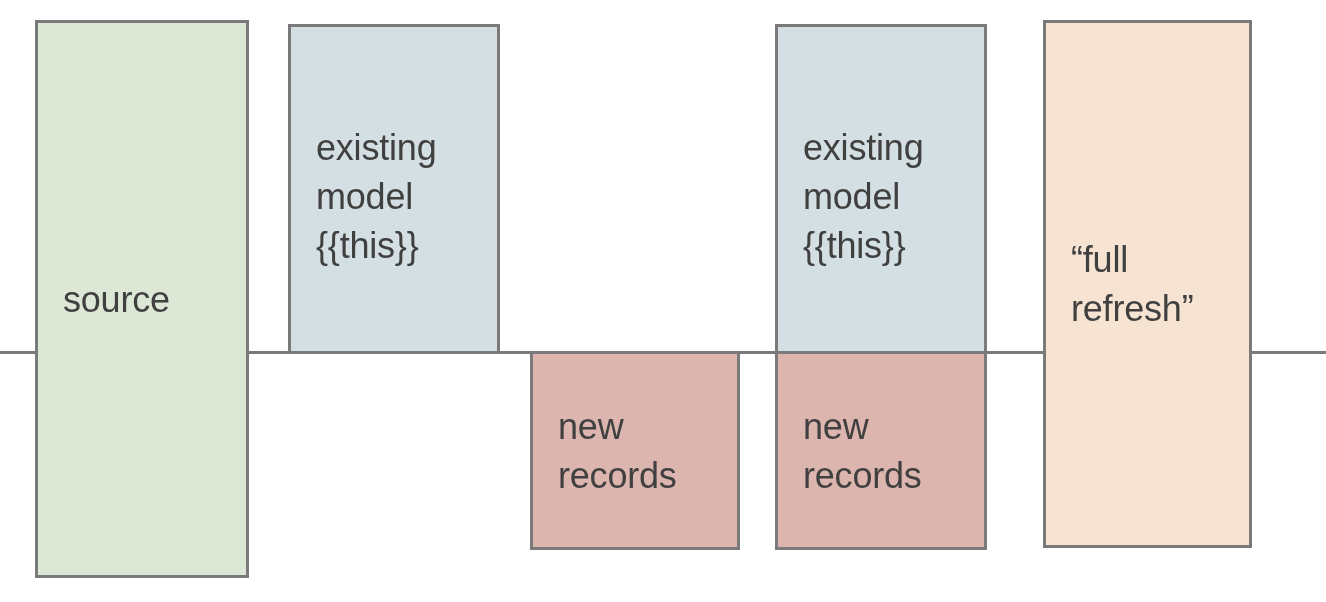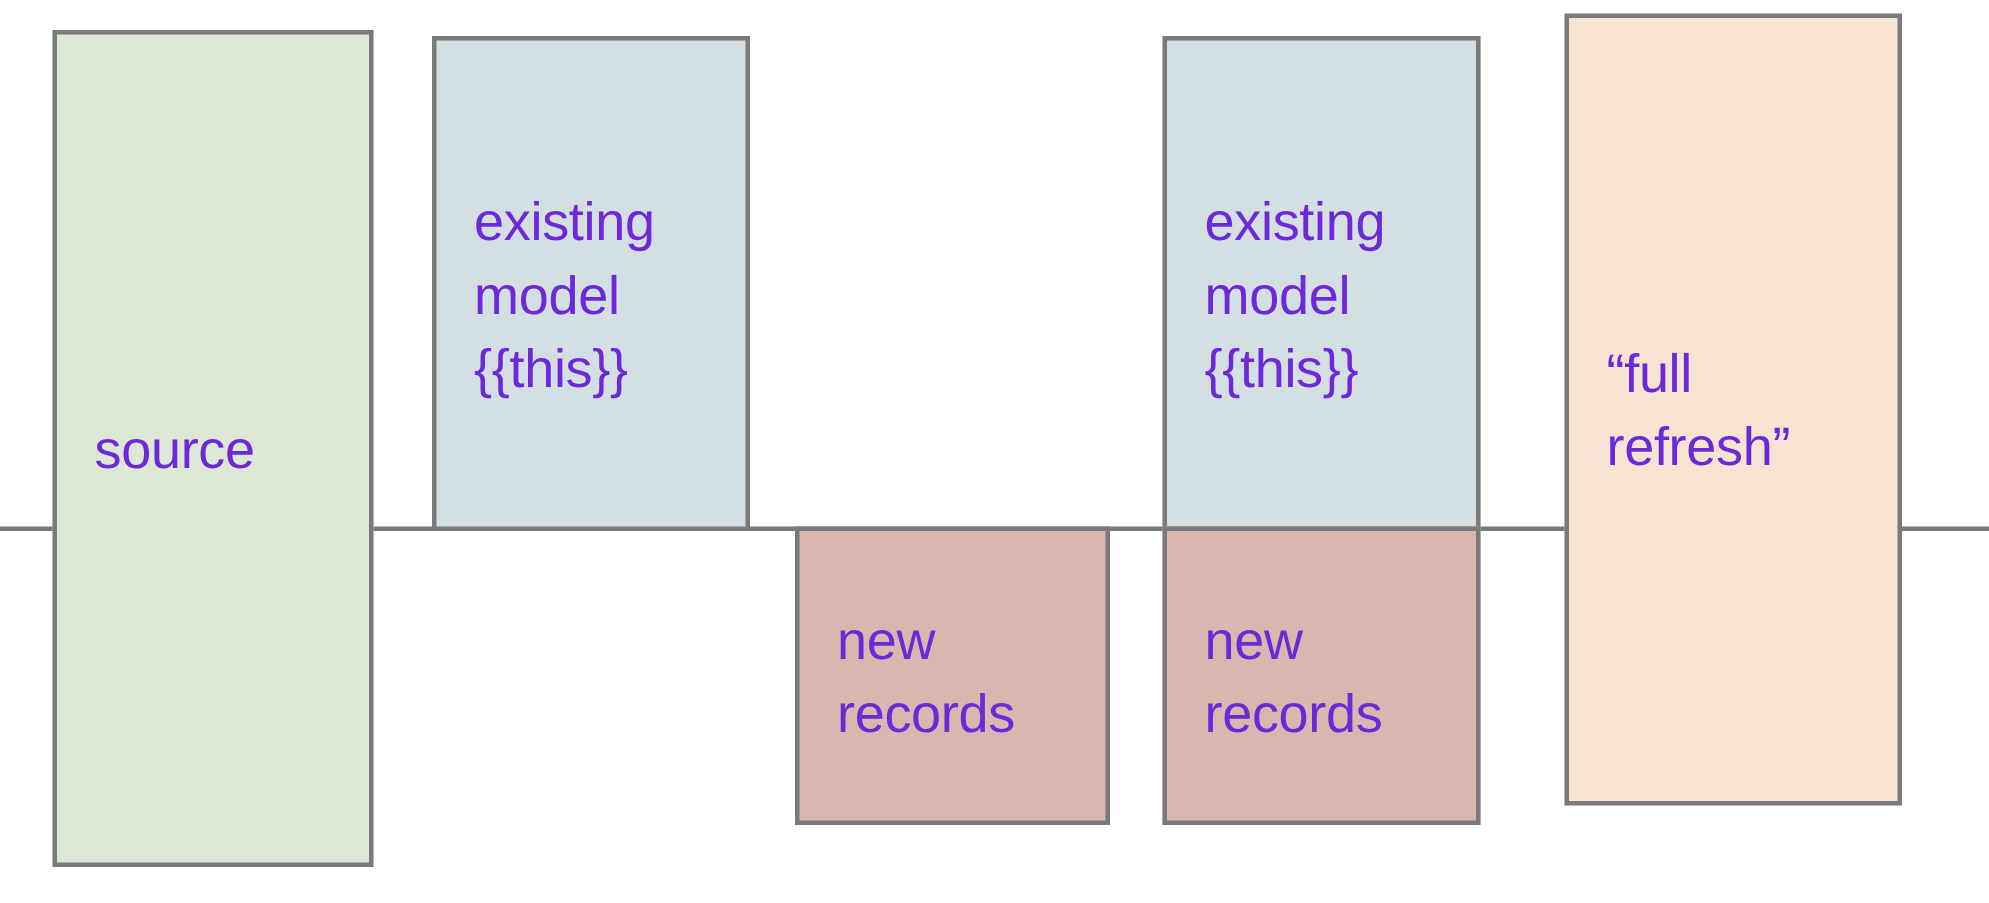--- a/index.html
+++ b/index.html
@@ -35,21 +35,21 @@
     display: flex;
     flex-direction: column;
     justify-content: center;
     align-items: flex-start;
     padding-left: 25px;
     padding-right: 10px;
   }
   .box .label {
     font-size: 36px;
     line-height: 49px;
-    color: #6d28d9;
+    color: #404040;
     text-align: left;
     white-space: pre-line;
     letter-spacing: -0.2px;
   }
   .box-source {
     left: 35px;
     top: 20px;
     width: 214px;
     height: 558px;
     background: #dde7d5;
@@ -81,22 +81,22 @@
   }
   .box-new-records-2 {
     left: 775px;
     top: 351px;
     width: 212px;
     height: 199px;
     background: #dcb6ae;
   }
   .box-full-refresh {
     left: 1043px;
-    top: 9px;
-    width: 225px;
+    top: 20px;
+    width: 209px;
     height: 528px;
     background: #f6e3d1;
   }
 </style>
 </head>
 <body>
 
 <div id="canvas">
 
   <div class="axis-line"></div>

